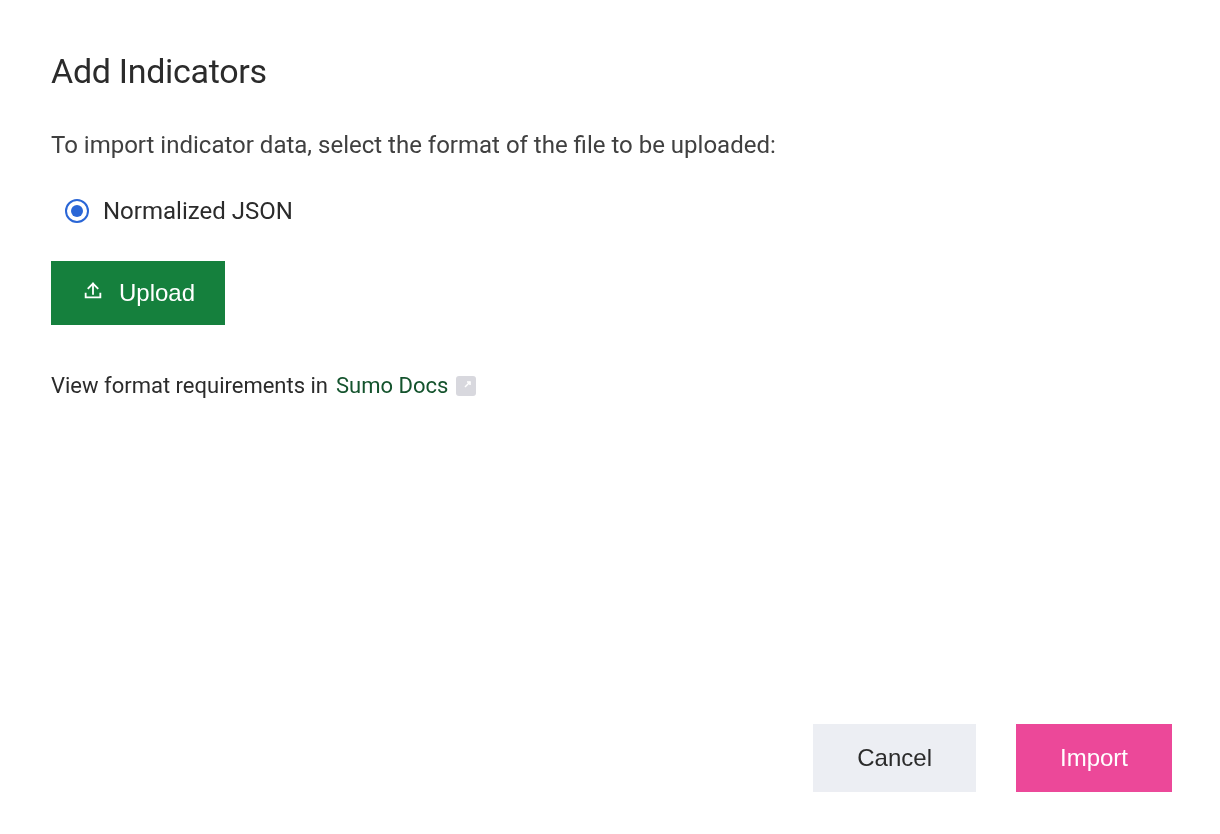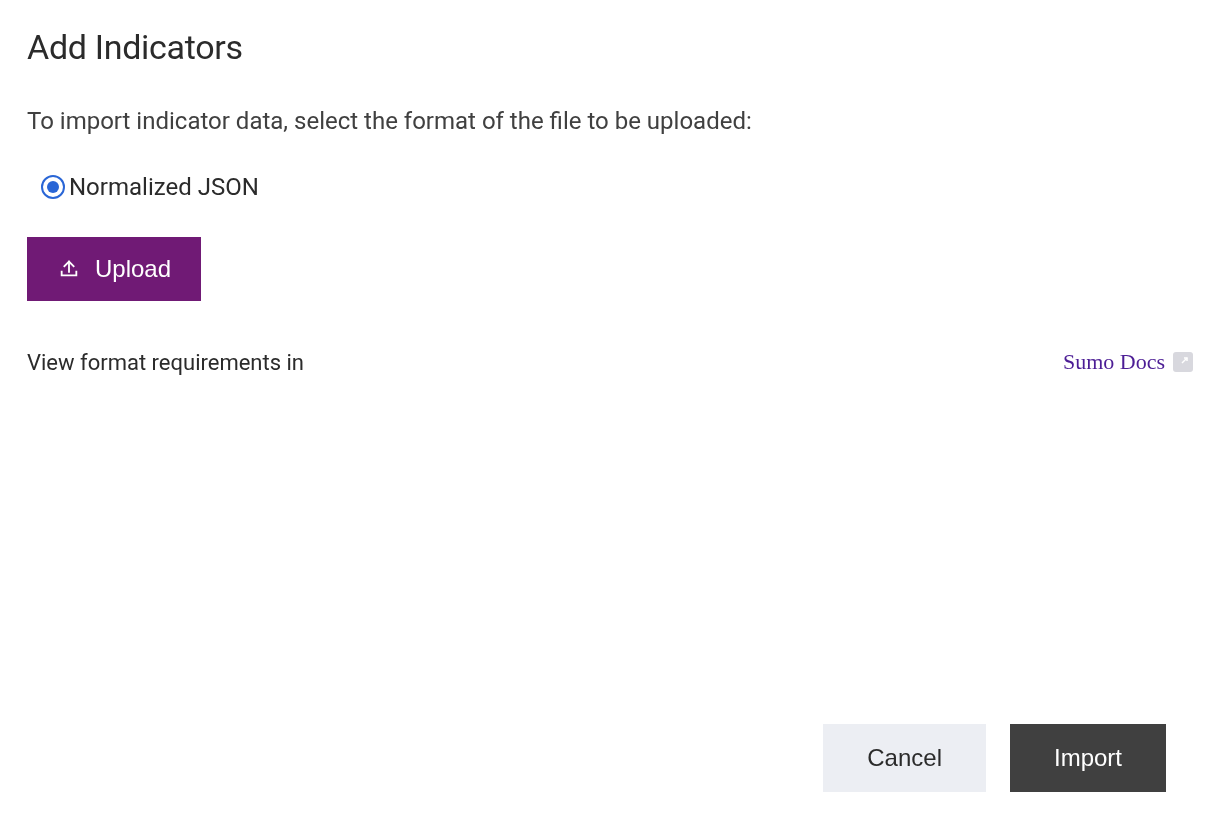--- a/index.html
+++ b/index.html
@@ -8,21 +8,21 @@
       padding: 0;
     }
     body {
       font-family: -apple-system, BlinkMacSystemFont, "Segoe UI", Roboto, Helvetica, Arial, sans-serif;
       background: #ffffff;
       width: 1220px;
       height: 834px;
       position: relative;
     }
     .dialog {
-      padding: 27px;
+      padding: 51px;
       position: relative;
       height: 100%;
     }
     .dialog-title {
       font-size: 34px;
       font-weight: 400;
       color: #2b2b2b;
       margin-bottom: 40px;
       letter-spacing: -0.3px;
     }
@@ -35,21 +35,21 @@
     .radio-group {
       display: flex;
       flex-direction: column;
       gap: 14px;
       margin-bottom: 36px;
       padding-left: 14px;
     }
     .radio-option {
       display: flex;
       align-items: center;
-      gap: 4px;
+      gap: 14px;
       cursor: pointer;
     }
     .radio-circle {
       width: 24px;
       height: 24px;
       border-radius: 50%;
       border: 2.5px solid #c2c6d4;
       background: #ffffff;
       display: flex;
       align-items: center;
@@ -68,86 +68,84 @@
     }
     .radio-circle.selected .radio-inner {
       display: block;
     }
     .radio-label {
       font-size: 24px;
       color: #2b2b2b;
       font-weight: 400;
     }
     .upload-button {
-      background: #701a75;
+      background: #15803d;
       color: #ffffff;
       border: none;
       padding: 18px 30px;
       font-size: 24px;
       font-weight: 400;
       display: inline-flex;
-      align-items: center;
+      align-items: flex-start;
       gap: 14px;
       cursor: pointer;
       margin-bottom: 48px;
     }
     .upload-icon {
       width: 24px;
       height: 24px;
       display: inline-flex;
       align-items: center;
       justify-content: center;
     }
     .format-note {
       font-size: 22px;
       color: #2b2b2b;
       font-weight: 400;
       display: flex;
       align-items: center;
-      gap: 24px;
-      justify-content: space-between;
+      gap: 8px;
     }
     .doc-link {
-      color: #4c1d95;
+      color: #14532d;
       cursor: pointer;
       display: inline-flex;
       align-items: center;
       gap: 8px;
-      font-family: Liberation Serif, serif;
     }
     .external-icon {
       width: 20px;
       height: 20px;
       background: #d8d8de;
       border-radius: 3px;
       display: inline-flex;
       align-items: center;
       justify-content: center;
       color: #ffffff;
     }
     .footer {
       position: absolute;
       bottom: 42px;
-      right: 54px;
+      right: 48px;
       display: flex;
-      gap: 24px;
+      gap: 40px;
     }
     .btn {
       border: none;
       font-size: 24px;
       font-weight: 400;
       padding: 20px 44px;
       cursor: pointer;
     }
     .btn-cancel {
       background: #eceef3;
       color: #2b2b2b;
     }
     .btn-import {
-      background: #404040;
+      background: #ec4899;
       color: #ffffff;
     }
   </style>
 </head>
 <body>
 
 <div class="dialog">
   <h1 class="dialog-title">Add Indicators</h1>
   <p class="instructions">To import indicator data, select the format of the file to be uploaded:</p>
 

